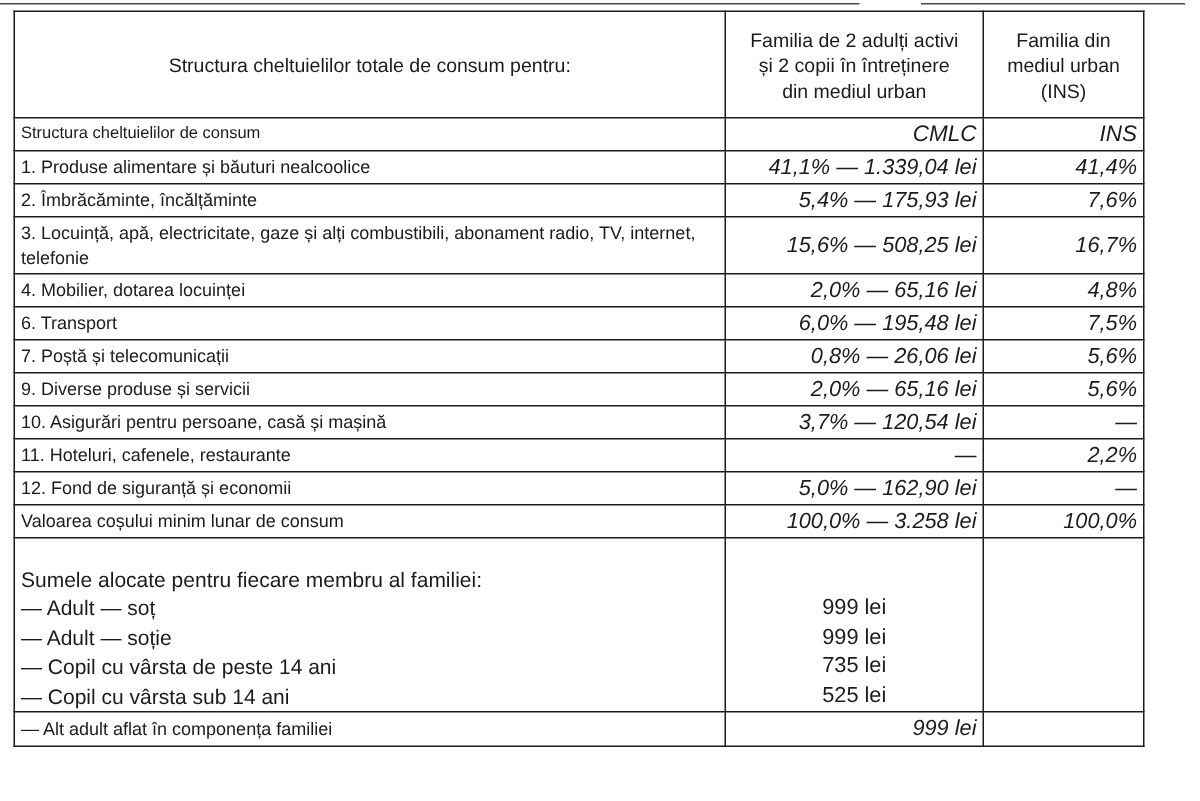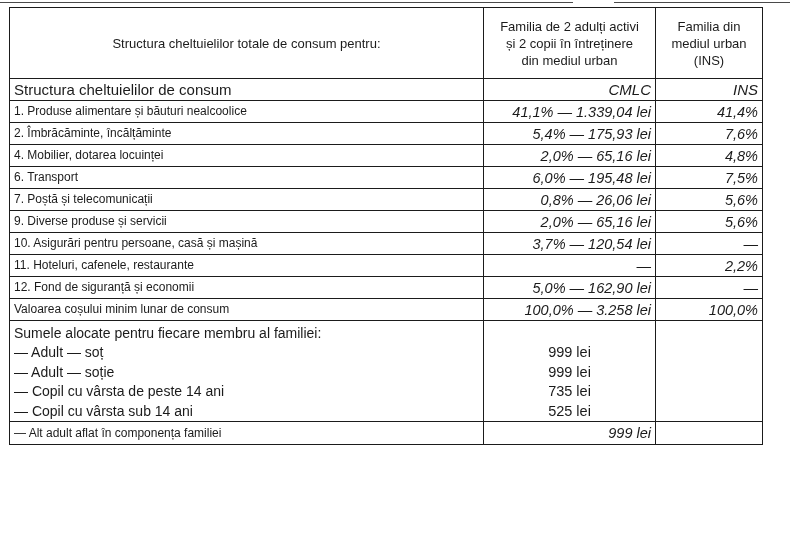--- a/index.html
+++ b/index.html
@@ -35,28 +35,28 @@
 
   tr.hdr { height: 71px; }
   tr.hdr td {
     text-align: center;
     font-size: 13px;
     line-height: 17px;
     white-space: pre-line;
     vertical-align: middle;
   }
   tr.subhdr { height: 22px; }
-  tr.subhdr td.label { font-size: 15px; margin-top: 36px; }
+  tr.subhdr td.label { font-size: 11px; margin-top: 36px; }
   tr.subhdr td.val   { font-size: 15px; }
 
   tr.r       { height: 22px; }
   tr.r-tall  { height: 38px; }
 
   tr.alloc { height: 99px; }
-  tr.alloc td { vertical-align: top; padding-top: 3px; }
+  tr.alloc td { vertical-align: top; padding-top: 18px; }
   .alloc-line { line-height: 19.4px; font-size: 14px; white-space: nowrap; }
   .alloc-val  { line-height: 19.4px; font-size: 14.5px; text-align: center; min-height: 19.4px; }
 
   tr.final { height: 23px; margin-left: 40px; }
 </style>
 </head>
 <body>
 
 <div class="scan-line seg-a"></div>
 <div class="scan-line seg-b"></div>
@@ -87,20 +87,25 @@
 
   <tr class="r">
     <td class="label">1. Produse alimentare și băuturi nealcoolice</td>
     <td class="val">41,1% — 1.339,04 lei</td>
     <td class="val">41,4%</td>
   </tr>
   <tr class="r">
     <td class="label">2. Îmbrăcăminte, încălțăminte</td>
     <td class="val">5,4% — 175,93 lei</td>
     <td class="val">7,6%</td>
+  </tr>
+  <tr class="r-tall">
+    <td class="label">3. Locuință, apă, electricitate, gaze și alți combustibili, abonament radio, TV, internet, telefonie</td>
+    <td class="val">15,6% — 508,25 lei</td>
+    <td class="val">16,7%</td>
   </tr>
   <tr class="r">
     <td class="label">4. Mobilier, dotarea locuinței</td>
     <td class="val">2,0% — 65,16 lei</td>
     <td class="val">4,8%</td>
   </tr>
   <tr class="r">
     <td class="label">6. Transport</td>
     <td class="val">6,0% — 195,48 lei</td>
     <td class="val">7,5%</td>

